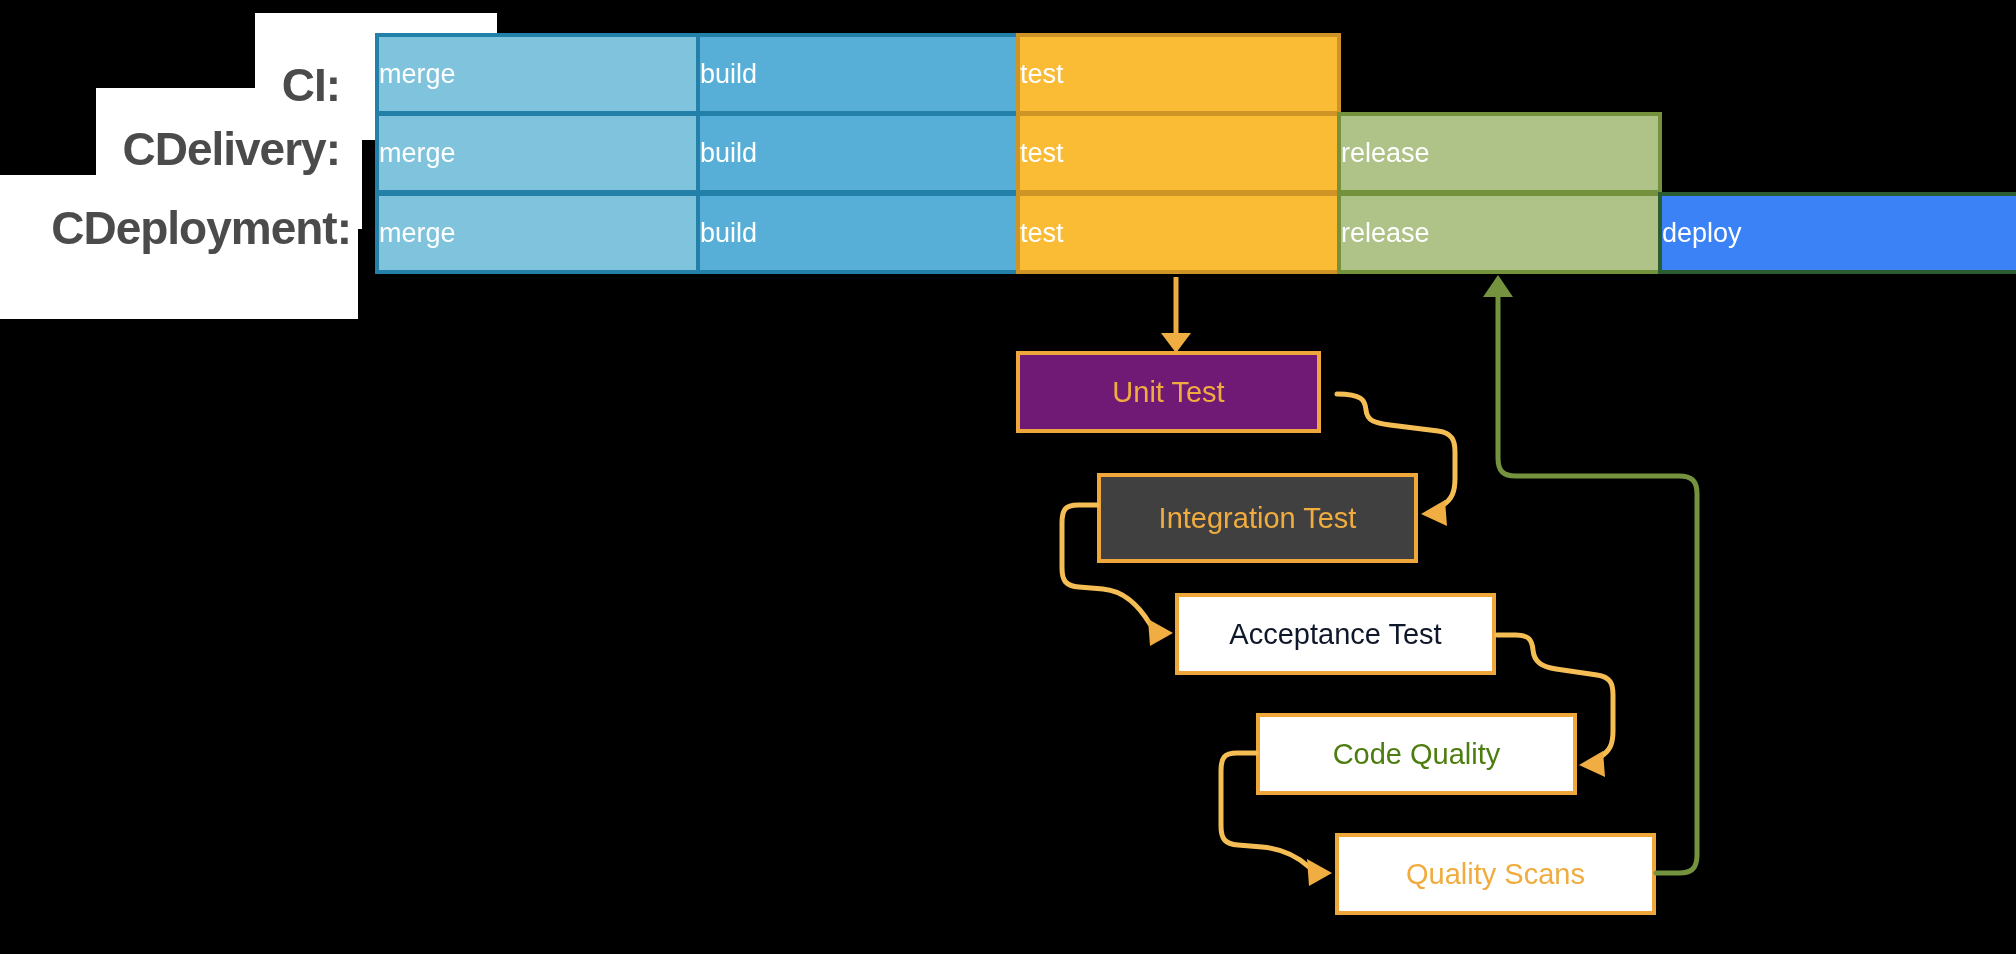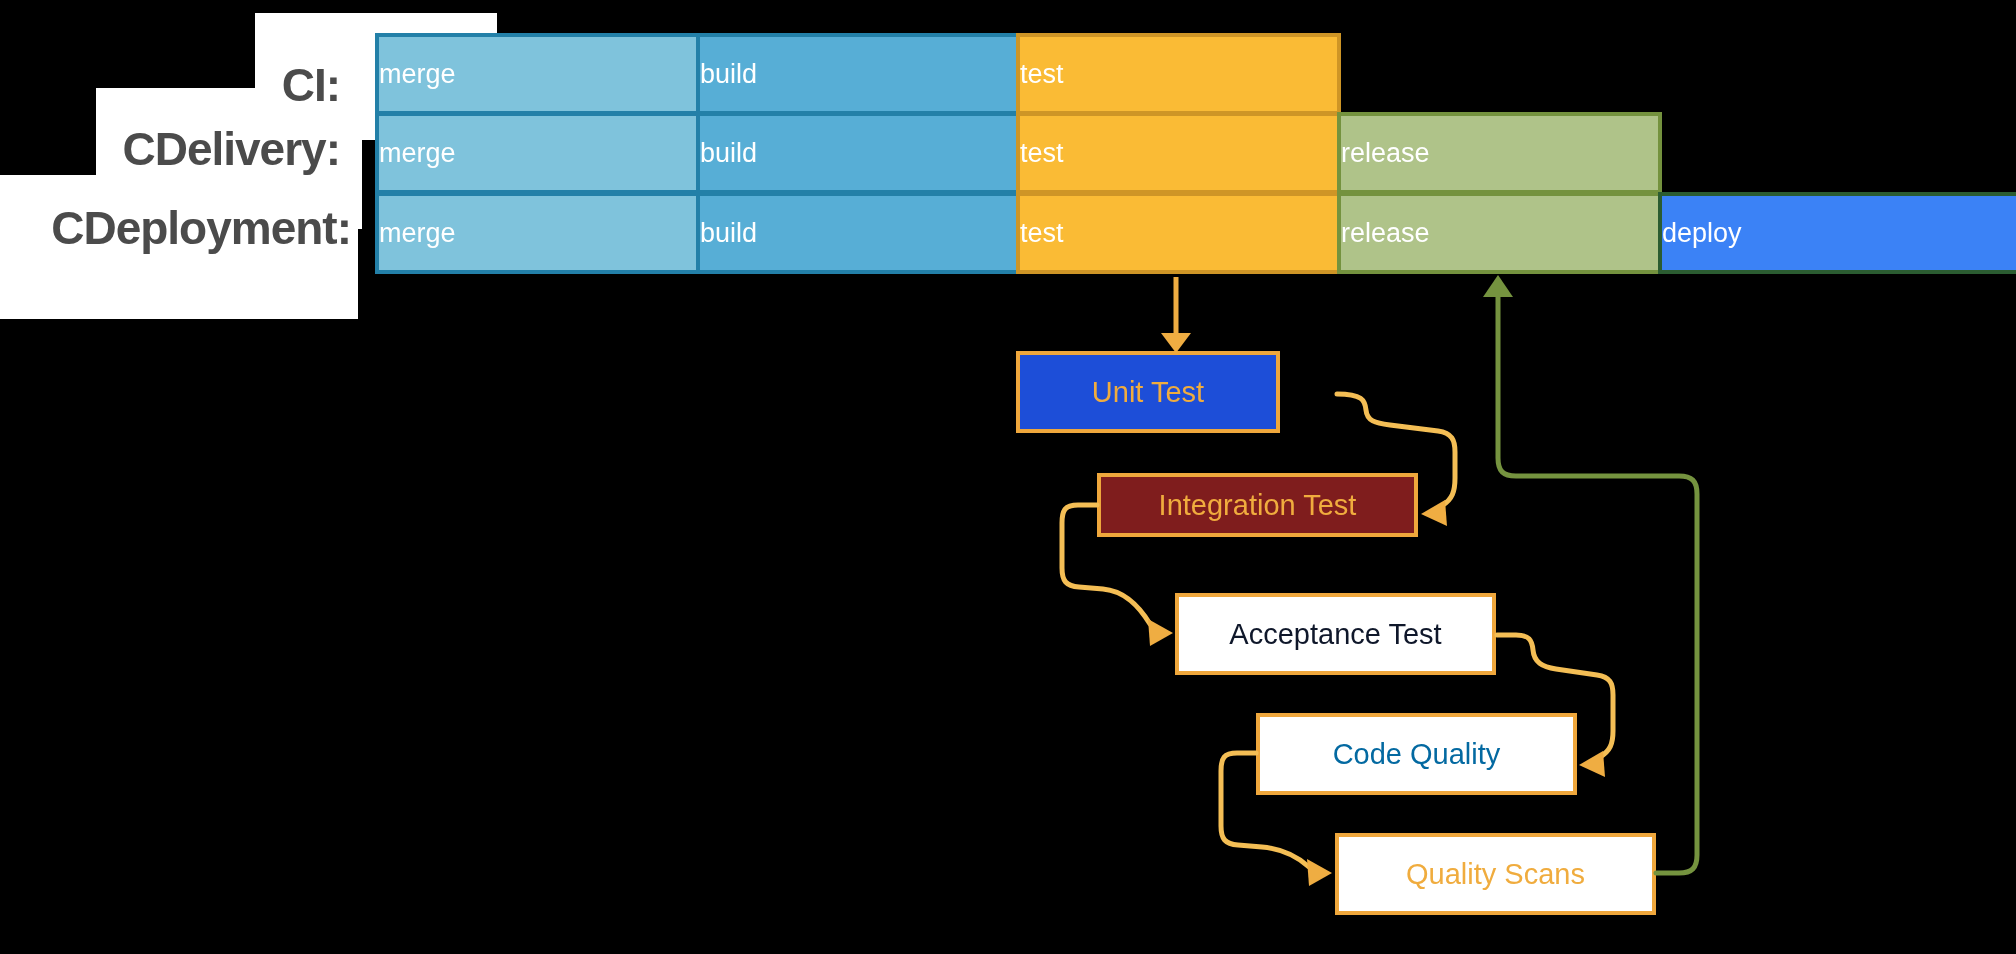--- a/index.html
+++ b/index.html
@@ -65,30 +65,30 @@
         <span>test</span>
       </div>
       <div class="cell" style="left: 1337px; top: 192px; width: 325px; height: 82px; background: rgb(175, 195, 137); border-color: rgb(116, 146, 62); color: rgb(255, 255, 255);">
         <span>release</span>
       </div>
       <div class="cell" style="left: 1658px; top: 192px; width: 393px; height: 82px; background: #3b82f6; border-color: rgb(43, 92, 49); color: rgb(255, 255, 255);">
         <span>deploy</span>
       </div>
     </div>
   <div id="flow">
-      <div class="flowbox" style="left: 1016px; top: 351px; width: 264px; height: 82px; border-color: rgb(239, 167, 60); background: #1d4ed8; color: rgb(240, 172, 62);">
+      <div class="flowbox" style="left: 1016px; top: 351px; width: 305px; height: 82px; border-color: rgb(239, 167, 60); background: #701a75; color: rgb(240, 172, 62);">
         <span>Unit Test</span>
       </div>
-      <div class="flowbox" style="left: 1097px; top: 473px; width: 321px; height: 64px; border-color: rgb(239, 167, 60); background: #7f1d1d; color: rgb(240, 172, 62);">
+      <div class="flowbox" style="left: 1097px; top: 473px; width: 321px; height: 90px; border-color: rgb(239, 167, 60); background: #404040; color: rgb(240, 172, 62);">
         <span>Integration Test</span>
       </div>
       <div class="flowbox" style="left: 1175px; top: 593px; width: 321px; height: 82px; border-color: rgb(239, 167, 60); background: rgb(255, 255, 255); color: #0f172a;">
         <span>Acceptance Test</span>
       </div>
-      <div class="flowbox" style="left: 1256px; top: 713px; width: 321px; height: 82px; border-color: rgb(239, 167, 60); background: rgb(255, 255, 255); color: #0369a1;">
+      <div class="flowbox" style="left: 1256px; top: 713px; width: 321px; height: 82px; border-color: rgb(239, 167, 60); background: rgb(255, 255, 255); color: #4d7c0f;">
         <span>Code Quality</span>
       </div>
       <div class="flowbox" style="left: 1335px; top: 833px; width: 321px; height: 82px; border-color: rgb(239, 167, 60); background: rgb(255, 255, 255); color: rgb(240, 172, 62);">
         <span>Quality Scans</span>
       </div>
     </div>
 
   <svg id="overlay" width="2016" height="954" viewBox="0 0 2016 954">
 
     <path class="arrow-line" d="M1176 277 V335" fill="none" stroke-width="5" stroke="#EFAD42"></path>

